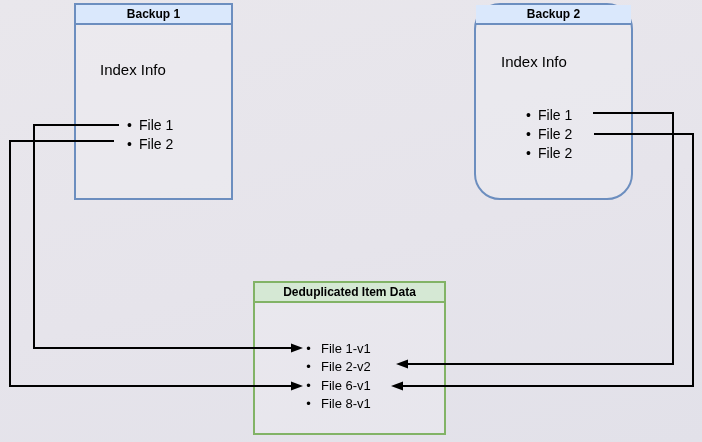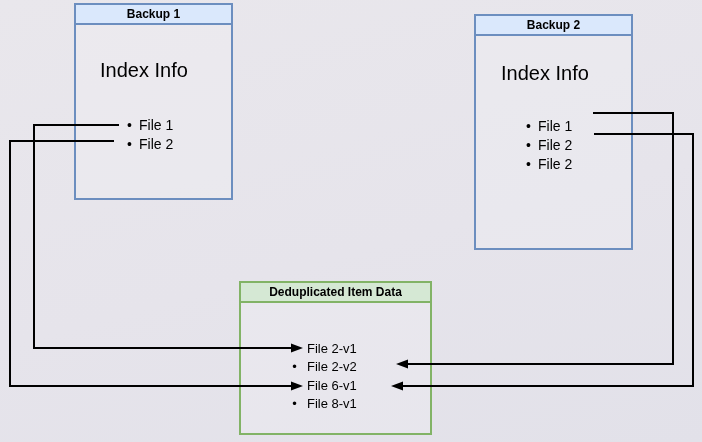--- a/index.html
+++ b/index.html
@@ -27,21 +27,21 @@
   .box.blue{border:2px solid #6c8ebf;}
   .box.green{border:2px solid #82b366;}
   .box-header{
     height:18px;line-height:18px;
     text-align:center;font-size:12px;font-weight:bold;color:#000;
   }
   .blue .box-header{background:#dae8fc;border-bottom:2px solid #6c8ebf;}
   .green .box-header{background:#d5e8d4;border-bottom:2px solid #82b366;}
   .box-body{position:relative;width:100%;height:calc(100% - 20px);}
   .body-heading{
-    position:absolute;font-size:20px;color:#000;line-height:18px;white-space:nowrap;
+    position:absolute;font-size:15px;color:#000;line-height:18px;white-space:nowrap;
   }
   ul.file-list{
     position:absolute;margin:0;padding:0;list-style:none;
   }
   ul.file-list li{
     display:flex;align-items:center;white-space:nowrap;color:#000;
   }
   .backup-list li{height:19px;font-size:14px;}
   .dedup-list li{height:18.5px;font-size:13px;}
   .bullet{display:inline-block;width:19px;text-align:center;flex:0 0 19px;}
@@ -62,48 +62,48 @@
           <span>File 1</span>
         </li>
         <li>
           <span class="bullet">•</span>
           <span>File 2</span>
         </li>
       </ul>
     </div>
   </div>
 
-  <div class="box blue" style="left:474px;top:14px;width:159px;height:236px;">
+  <div class="box blue" style="left:474px;top:3px;width:159px;height:197px;border-radius:26px;">
     <div class="box-header">Backup 2</div>
     <div class="box-body">
       <div class="body-heading" style="left:25px;top:28px;">Index Info</div>
       <ul class="file-list backup-list" style="left:43px;top:80.5px;">
         <li>
           <span class="bullet">•</span>
           <span>File 1</span>
         </li>
         <li>
           <span class="bullet">•</span>
           <span>File 2</span>
         </li>
         <li>
           <span class="bullet">•</span>
           <span>File 2</span>
         </li>
       </ul>
     </div>
   </div>
 
-  <div class="box green" style="left:239px;top:281px;width:193px;height:154px;">
+  <div class="box green" style="left:253px;top:281px;width:193px;height:154px;">
     <div class="box-header">Deduplicated Item Data</div>
     <div class="box-body">
       <ul class="file-list dedup-list" style="left:44px;top:35.75px;">
         <li>
           <span class="bullet">•</span>
-          <span>File 2-v1</span>
+          <span>File 1-v1</span>
         </li>
         <li>
           <span class="bullet">•</span>
           <span>File 2-v2</span>
         </li>
         <li>
           <span class="bullet">•</span>
           <span>File 6-v1</span>
         </li>
         <li>

